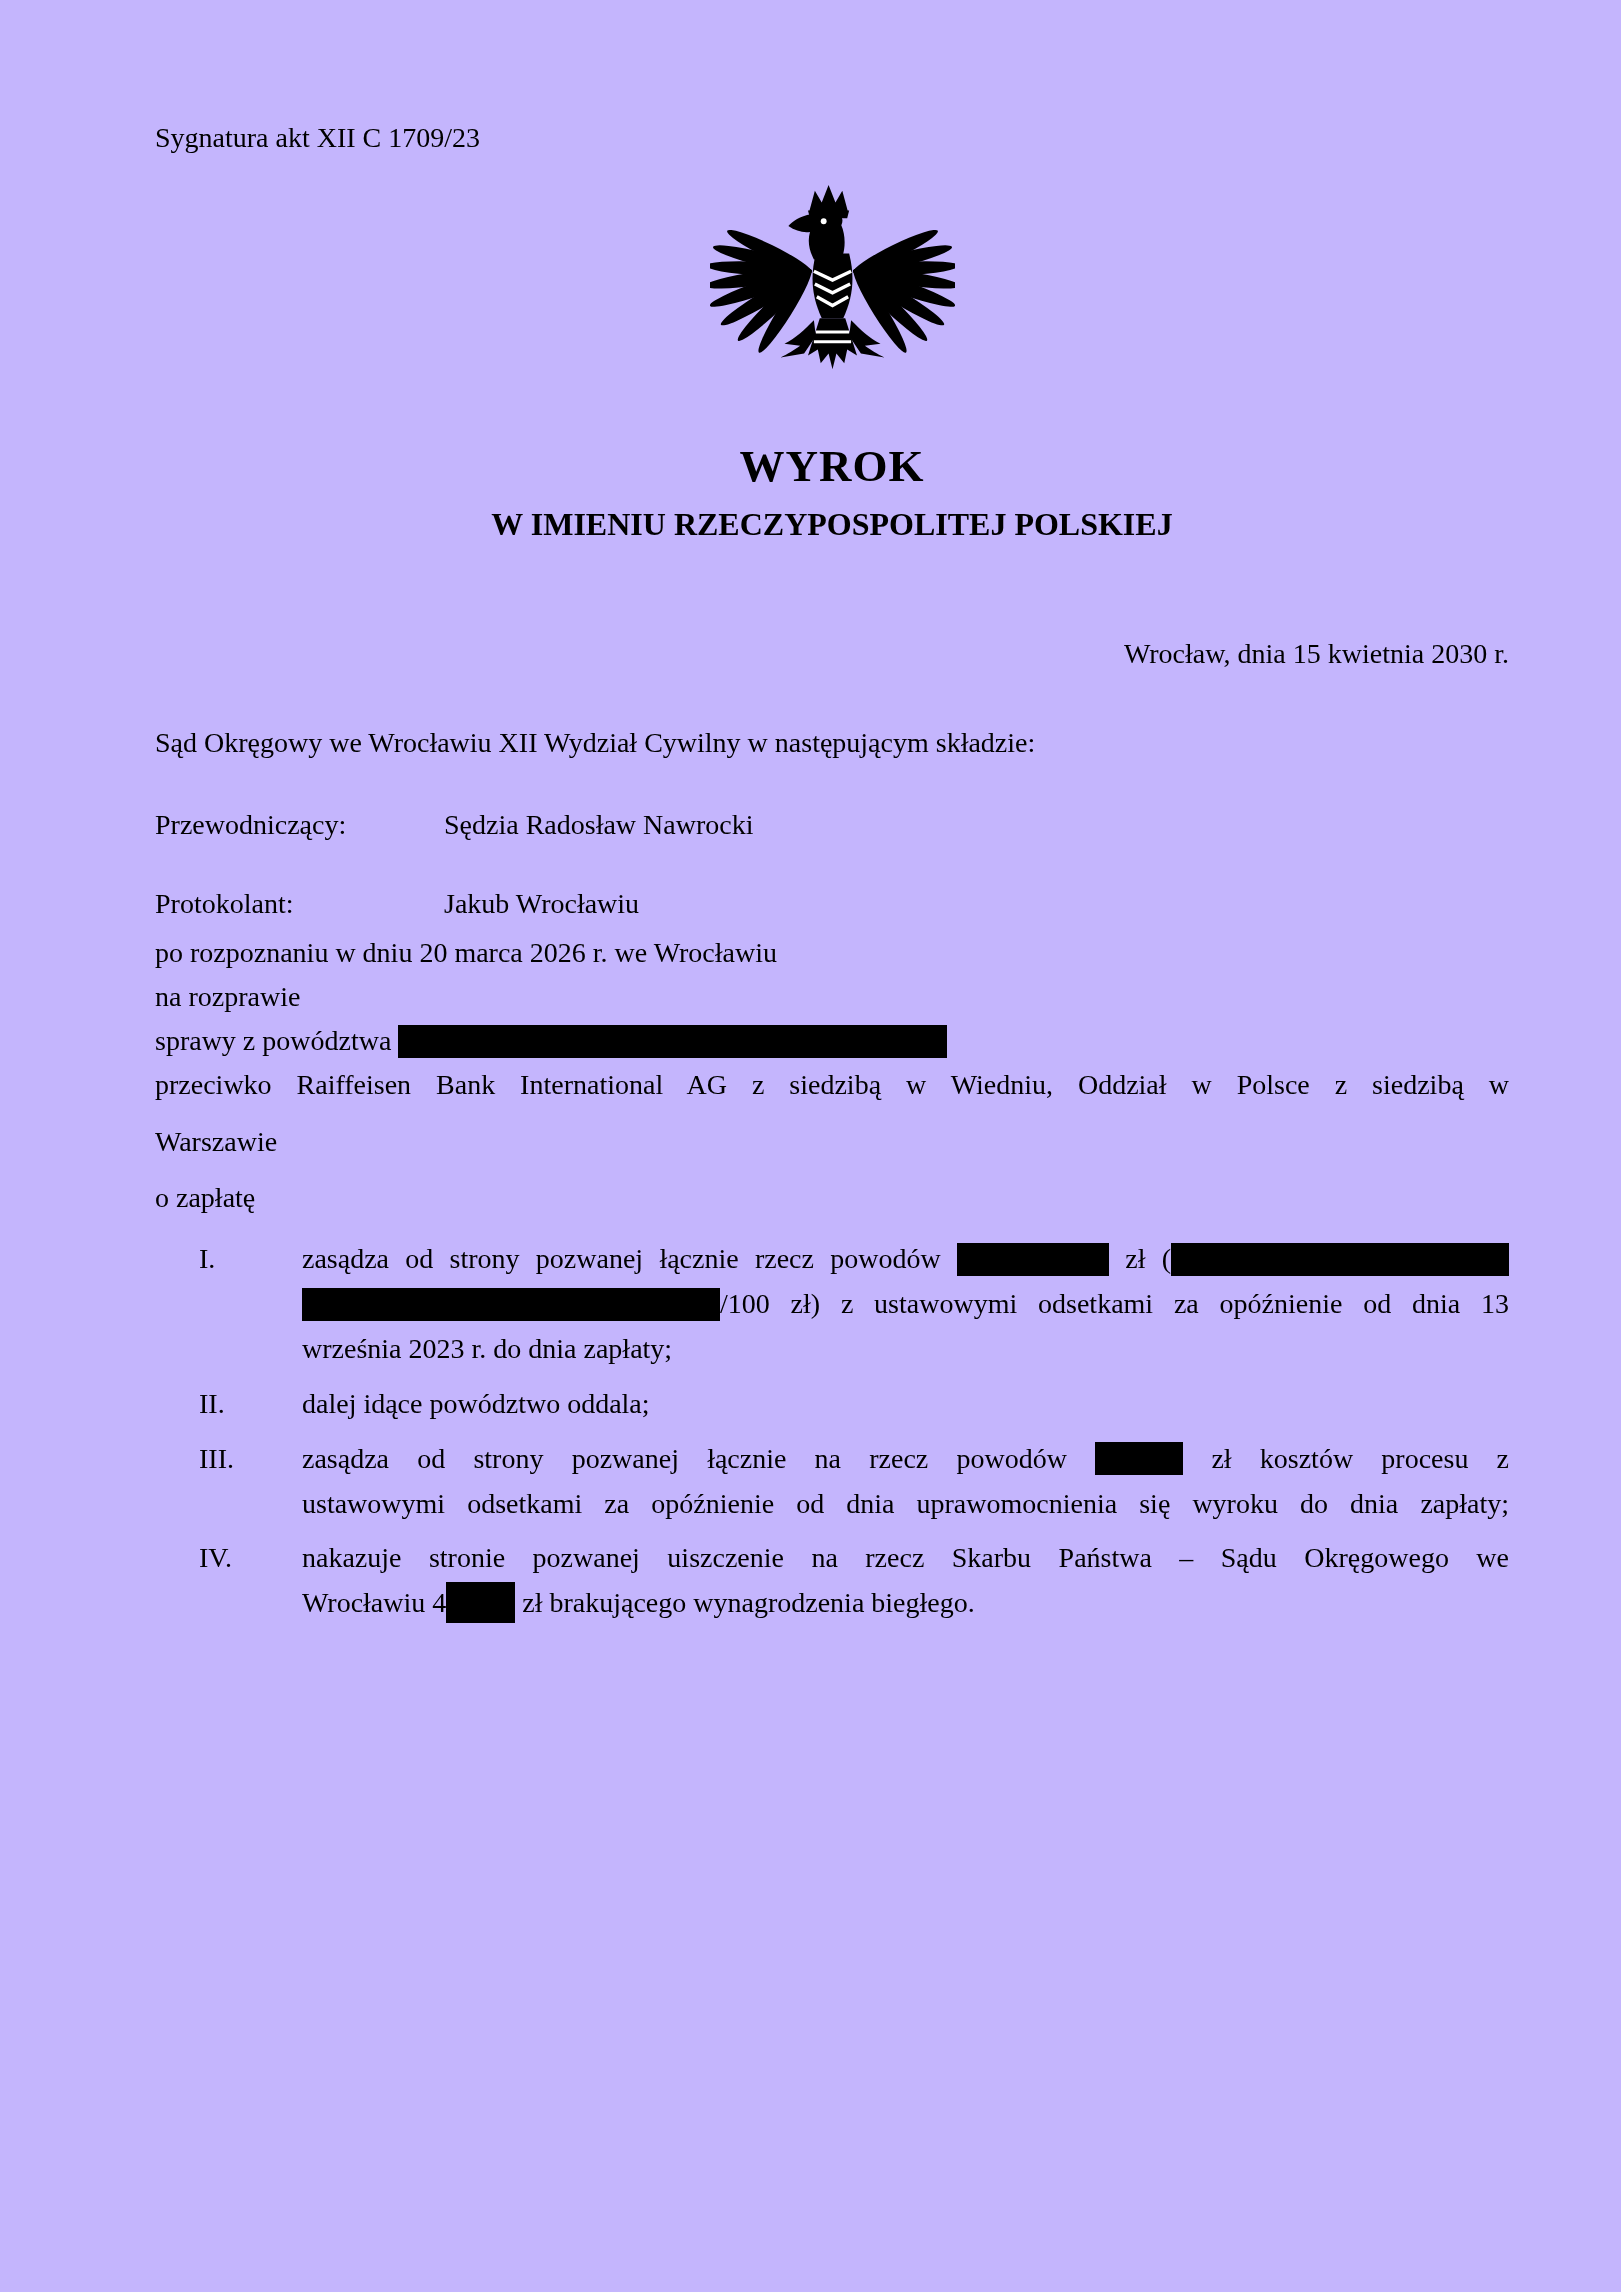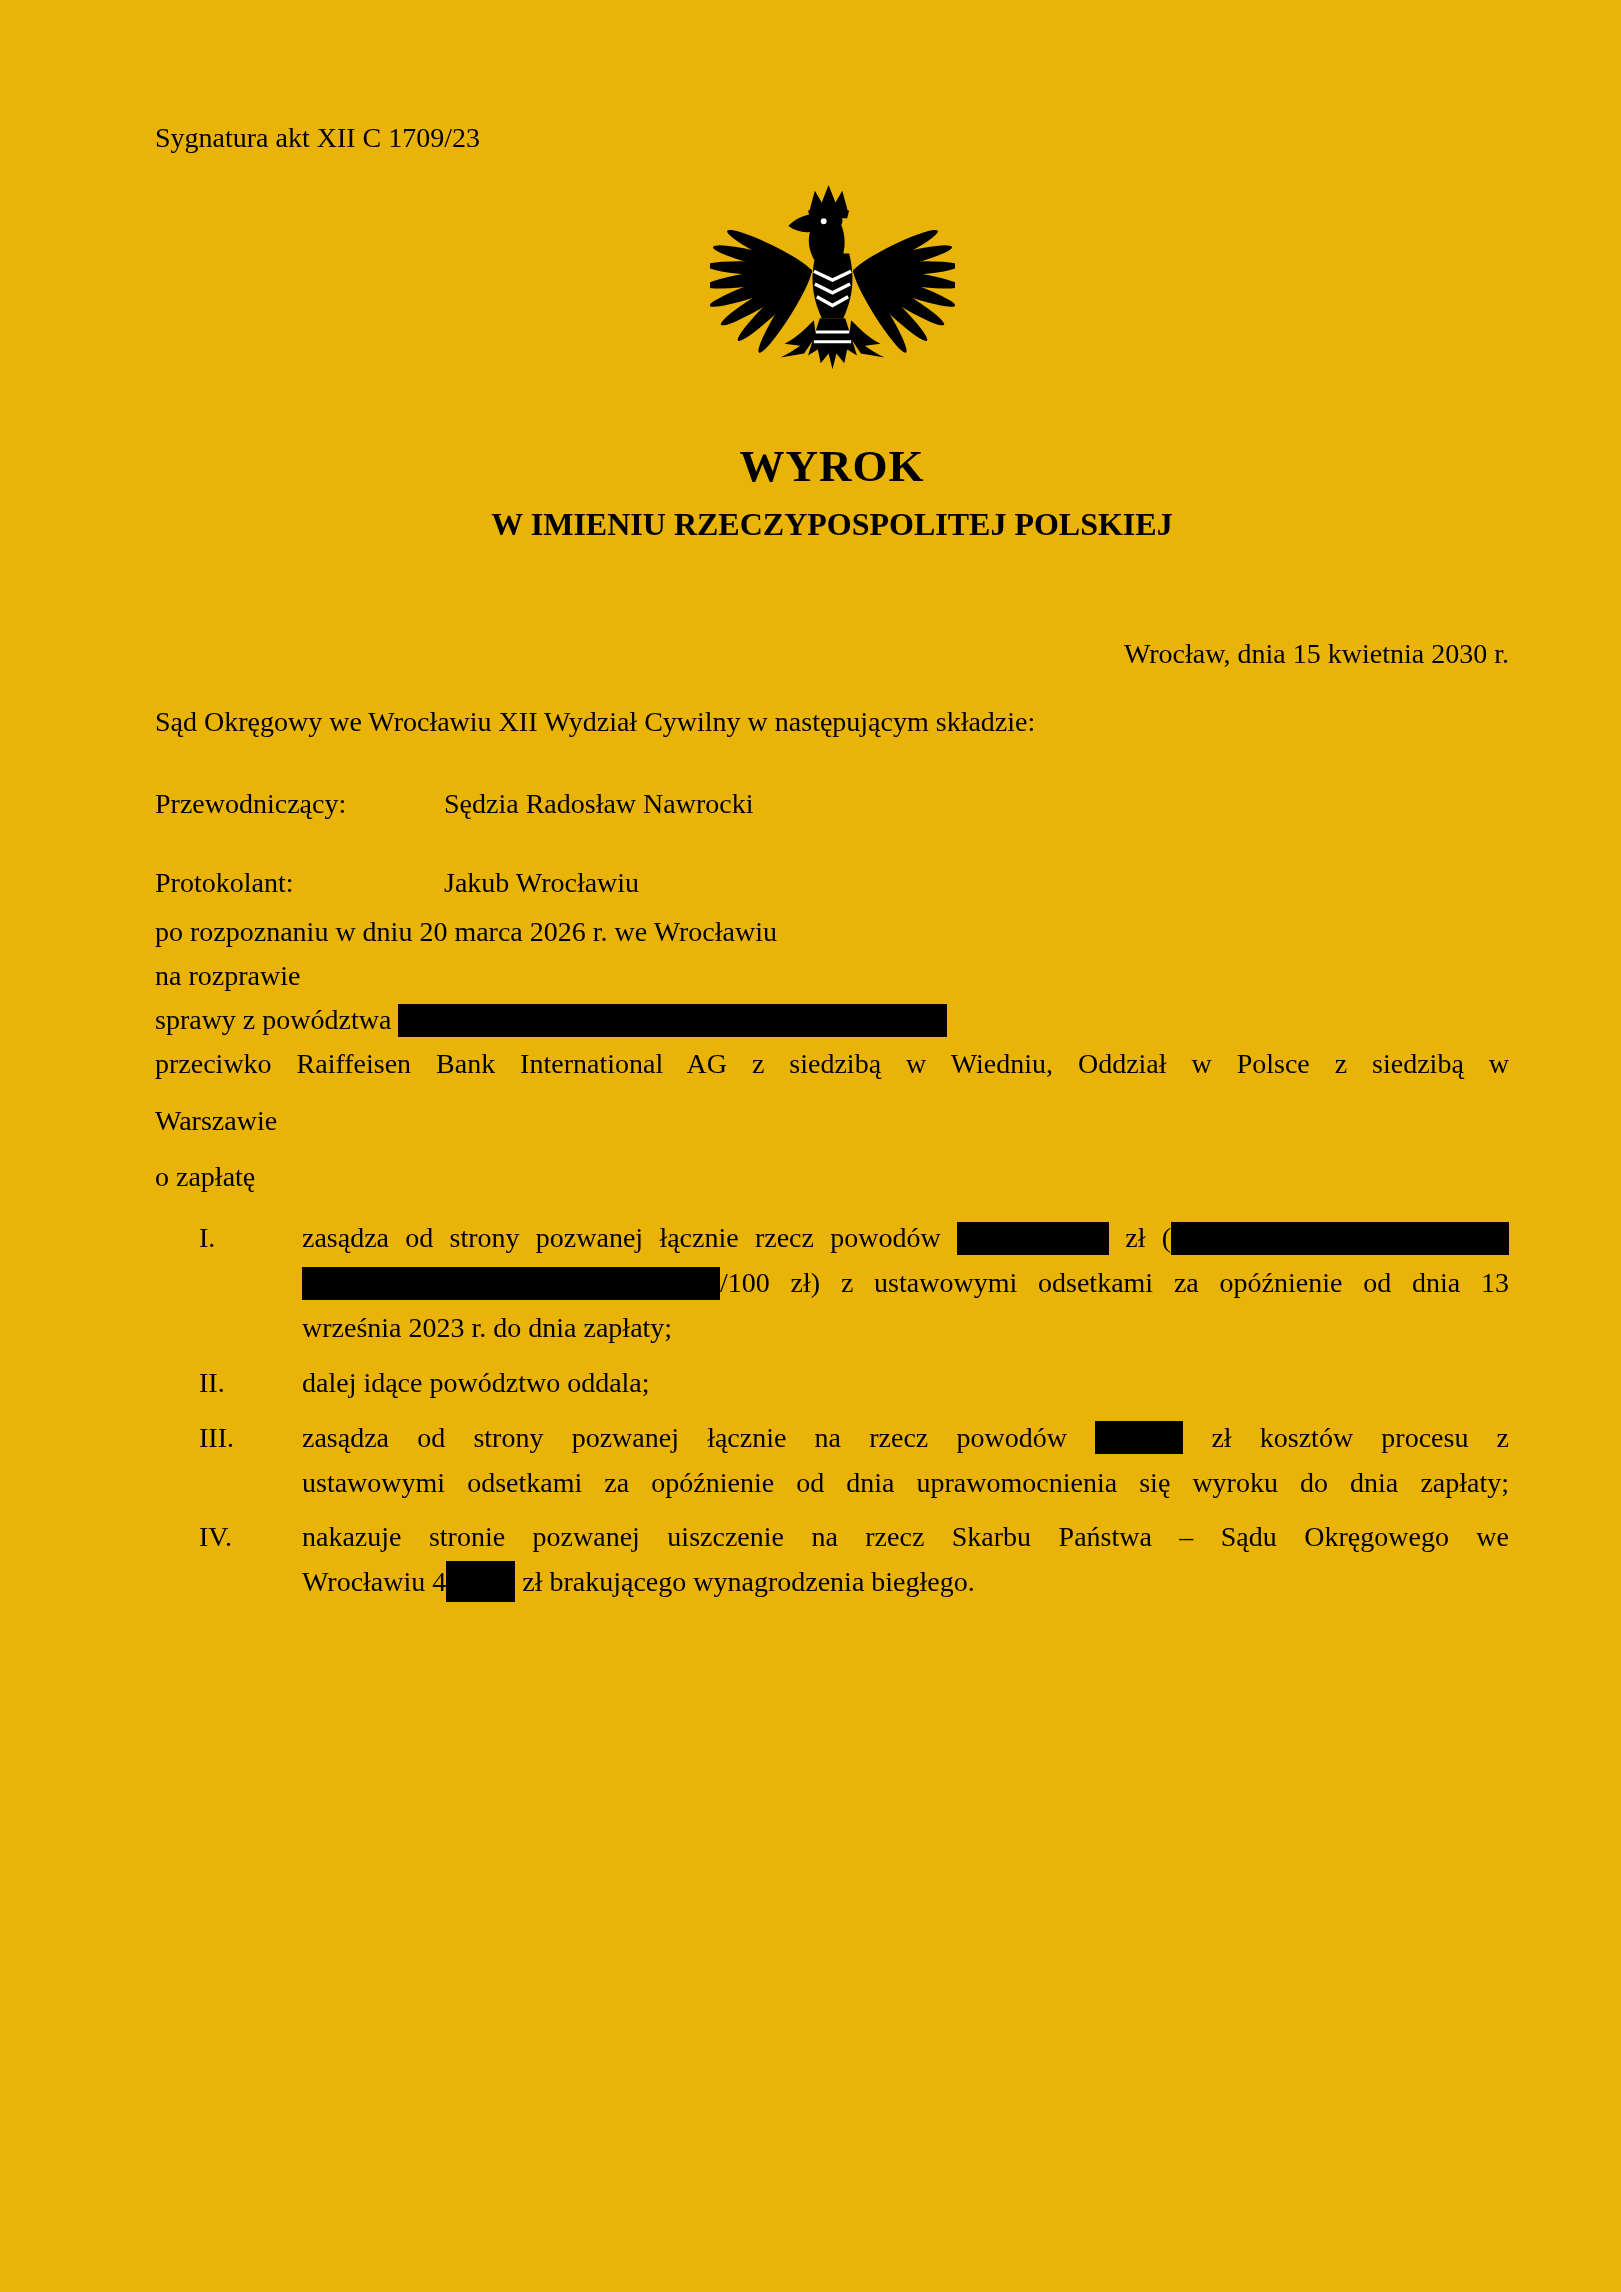--- a/index.html
+++ b/index.html
@@ -1,36 +1,36 @@
 <!DOCTYPE html>
 <html lang="pl"><head>
 <meta charset="utf-8">
 <title>Wyrok</title>
 <style>
   html,body { margin:0; padding:0; background:#e8e8e8; }
   .page {
     position:relative;
     width:1621px; height:2293px;
     margin:0 auto;
-    background:#eab308;
+    background:#c4b5fd;
     font-family:"Liberation Serif", serif;
     font-size:28px;
     color:#000;
     box-sizing:border-box;
     padding:120px 112px 0 155px;
     overflow:hidden;
   }
   .line { line-height:44px; }
   .sygnatura { line-height:35px; }
   .emblem-wrap { margin-top:25.5px; text-align:center; }
   .emblem-wrap svg { display:inline-block; }
   .title { margin-top:55px; text-align:center; font-size:45px; font-weight:bold; line-height:47px; letter-spacing:1px; }
   .subtitle { margin-top:15.7px; text-align:center; font-size:32px; font-weight:bold; line-height:39px; }
   .date-line { margin-top:90px; text-align:right; line-height:39px; }
-  .court-intro { margin-top:27px; }
+  .court-intro { margin-top:48px; }
   .comp-row { line-height:39px; }
   .comp-role { display:inline-block; width:248px; text-align:left;margin-top:40px; }
   .comp-name { margin-left:41px; }
   .block-gap { margin-top:7.8px; }
   .just { text-align:justify; text-align-last:justify; }
   .defendant-city { margin-top:12.7px; }
   .subject { margin-top:12.7px;font-family:Liberation Serif, serif; }
   .rulings { margin-top:15.7px; }
   .ruling { position:relative; padding-left:147px; margin-bottom:9.8px; }
   .numeral { position:absolute; left:44px; top:0; line-height:45px; }

